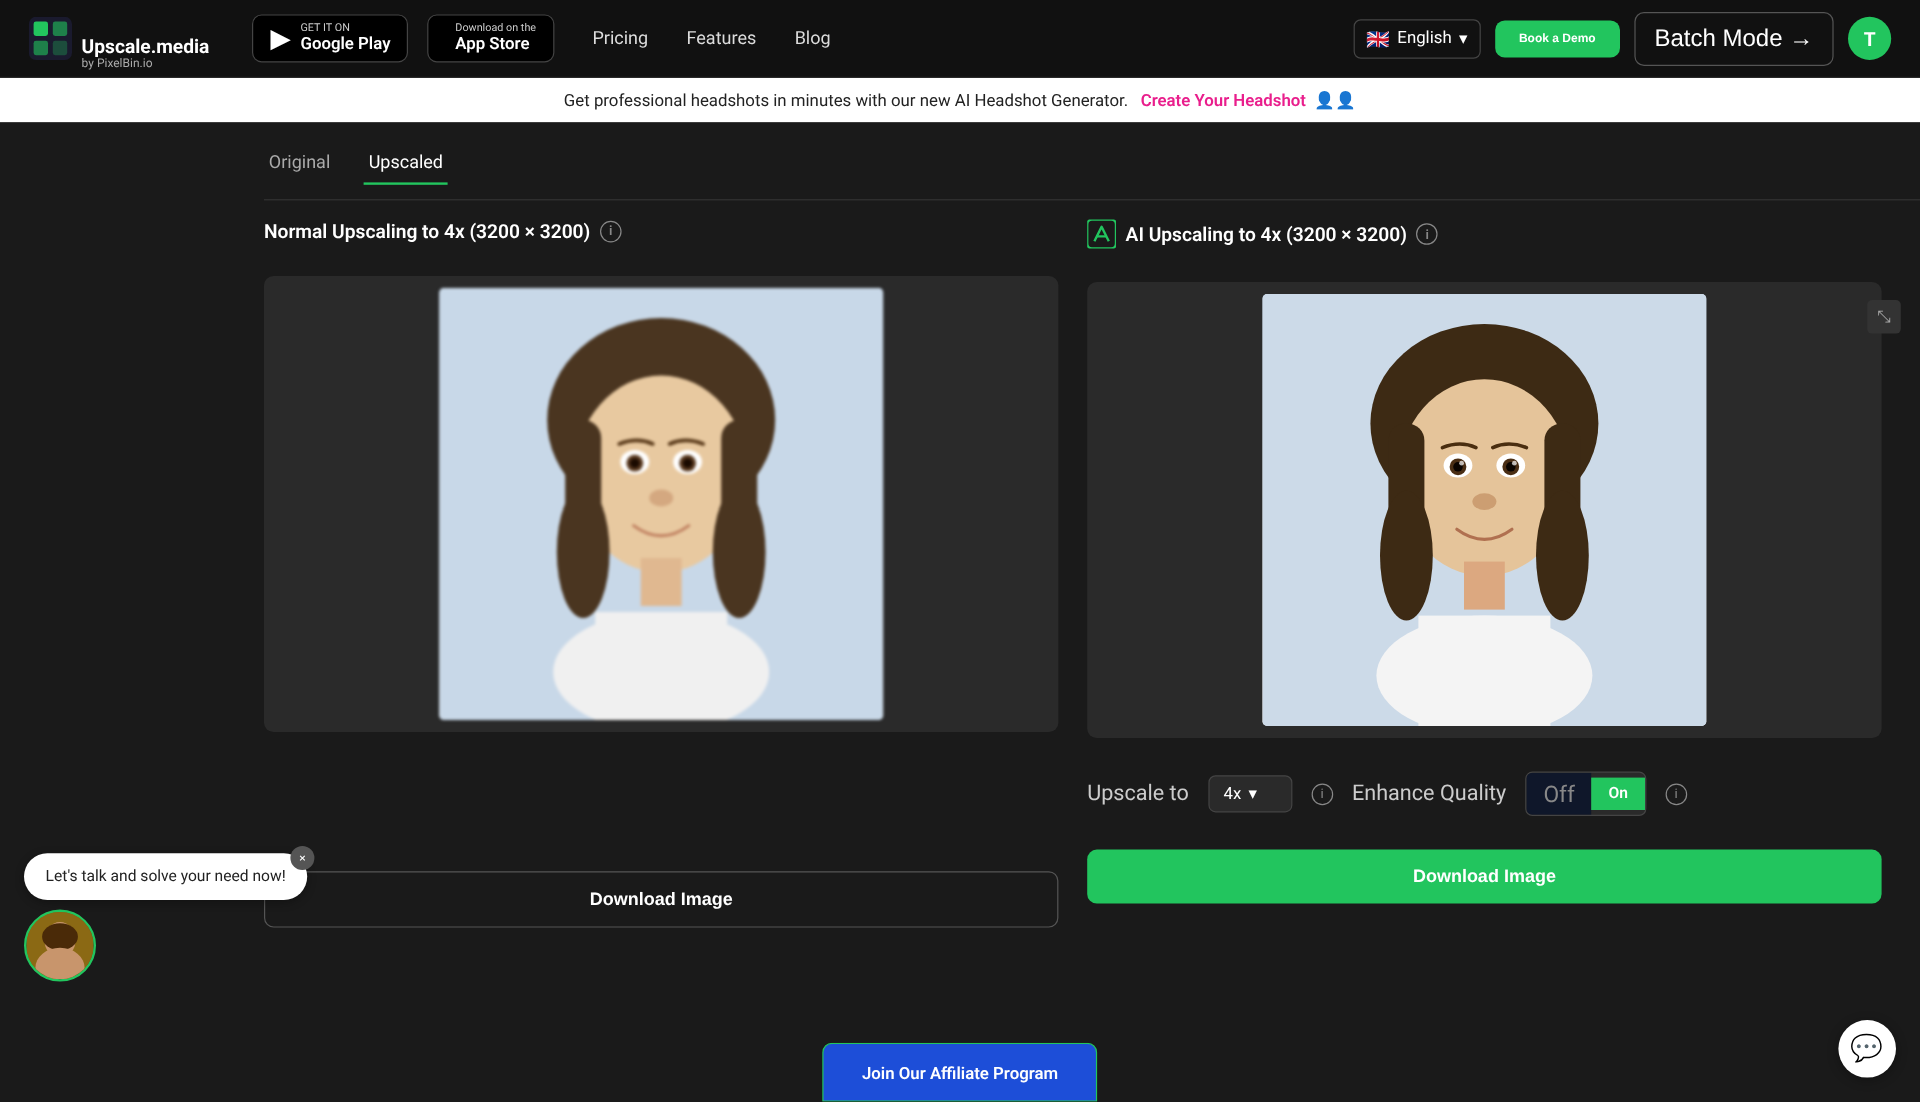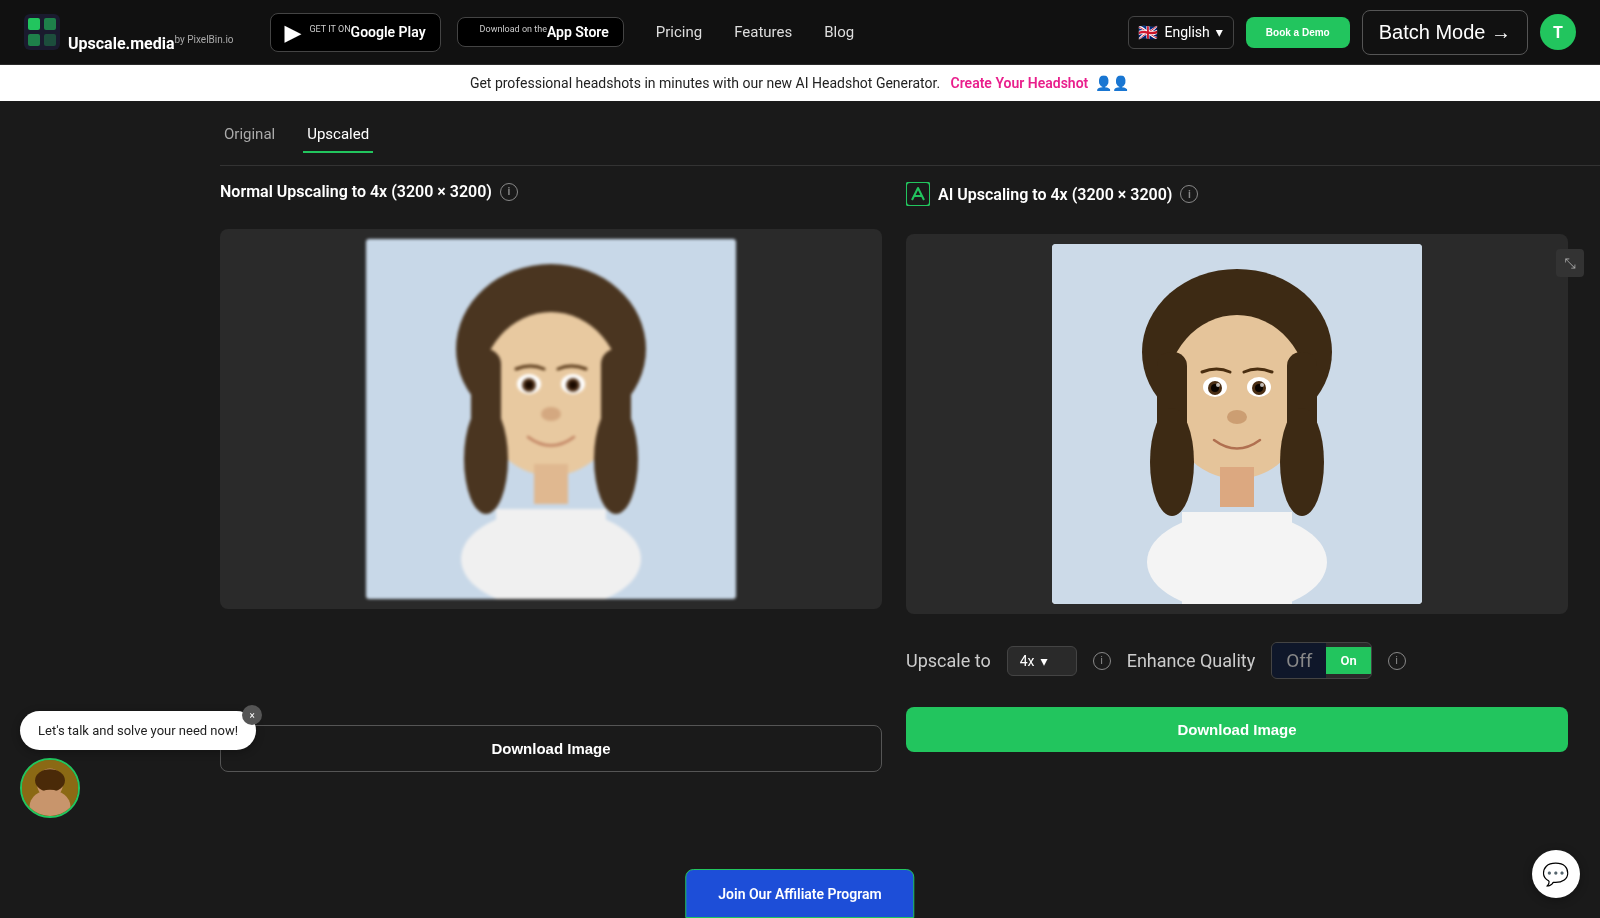--- a/index.html
+++ b/index.html
@@ -27,21 +27,21 @@
       align-items: center;
       gap: 8px;
       margin-right: 20px;
     }
     .logo-icon {
       width: 36px;
       height: 36px;
     }
     .logo-text {
       display: flex;
-      flex-direction: row;
+      flex-direction: column;
       margin-top: 23px;
     }
     .logo-text-main {
       font-size: 16px;
       font-weight: 700;
       color: #fff;
     }
     .logo-text-sub {
       font-size: 10px;
       color: #aaa;
@@ -56,22 +56,21 @@
       padding: 6px 14px;
       color: #fff;
       cursor: pointer;
       text-decoration: none;
     }
     .store-btn-icon {
       font-size: 22px;
     }
     .store-btn-text {
       display: flex;
-      flex-direction: row;
-      text-align: center;
+      flex-direction: column;
     }
     .store-btn-top {
       font-size: 9px;
       color: #ccc;
     }
     .store-btn-bottom {
       font-size: 14px;
       font-weight: 600;
       color: #fff;
     }

